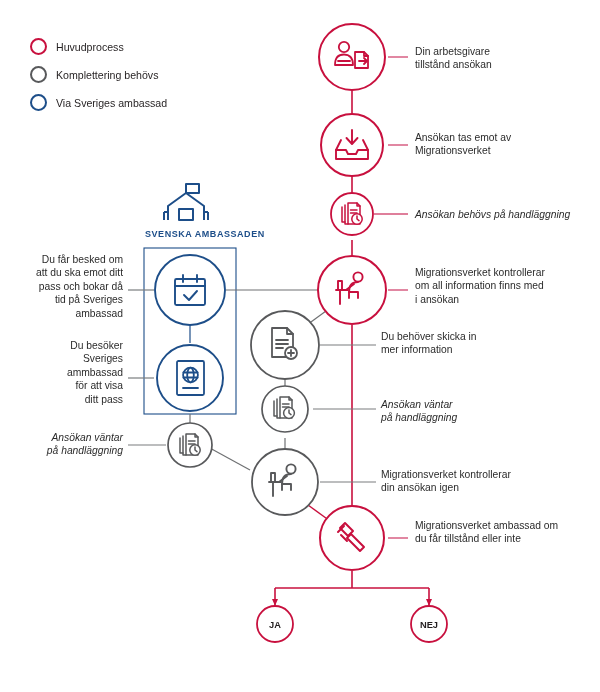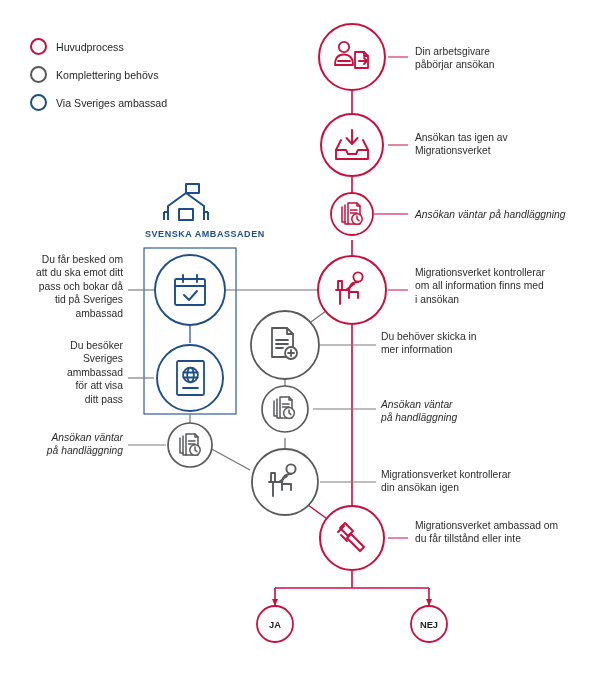--- a/index.html
+++ b/index.html
@@ -32,27 +32,27 @@
     <span class="legend-txt">Via Sveriges ambassad</span>
   </div>
   <div class="legend-item" style="left:30px;top:66px;">
     <span class="legend-dot" style="border:2px solid #58595b;"></span>
     <span class="legend-txt">Komplettering behövs</span>
   </div>
 
   <div class="emb-title" style="left:145px;top:229px;">SVENSKA AMBASSADEN</div>
 
   <div class="lbl" style="left:415px;top:45px;width:175px;">
-    <span>Din arbetsgivare</span><br><span>påbörjar ansökan</span>
+    <span>Din arbetsgivare</span><br><span>tillstånd ansökan</span>
   </div>
   <div class="lbl" style="left:415px;top:131px;width:175px;">
-    <span>Ansökan tas igen av</span><br><span>Migrationsverket</span>
+    <span>Ansökan tas emot av</span><br><span>Migrationsverket</span>
   </div>
   <div class="lbl italic" style="left:415px;top:208px;width:180px;">
-    <span>Ansökan väntar på handläggning</span>
+    <span>Ansökan behövs på handläggning</span>
   </div>
   <div class="lbl" style="left:415px;top:266px;width:180px;">
     <span>Migrationsverket kontrollerar</span><br><span>om all information finns med</span><br><span>i ansökan</span>
   </div>
   <div class="lbl" style="left:381px;top:330px;width:180px;">
     <span>Du behöver skicka in</span><br><span>mer information</span>
   </div>
   <div class="lbl italic" style="left:381px;top:398px;width:180px;">
     <span>Ansökan väntar</span><br><span>på handläggning</span>
   </div>

